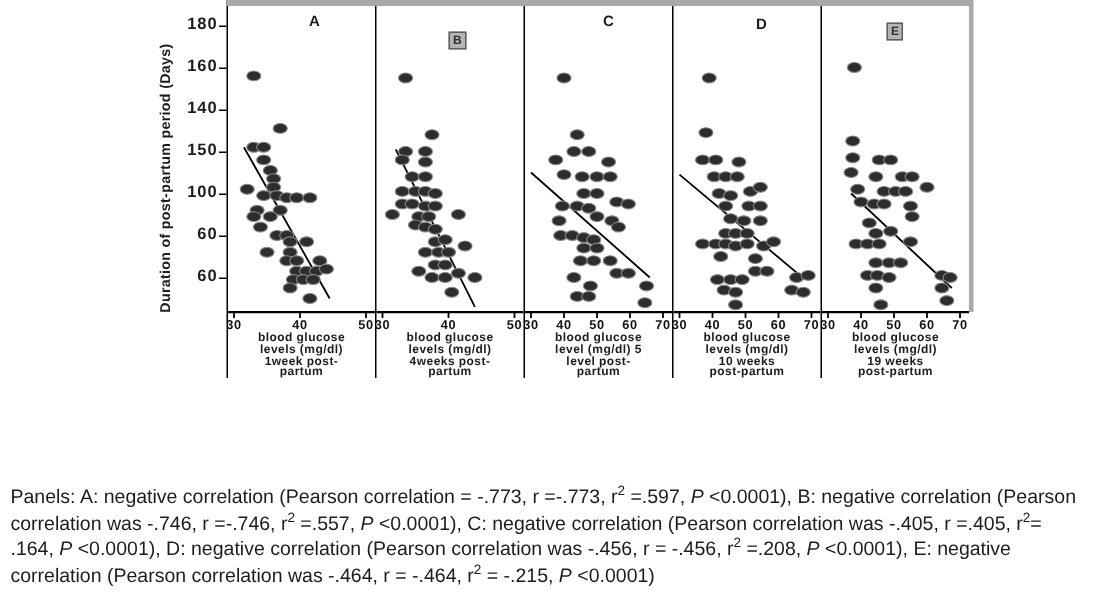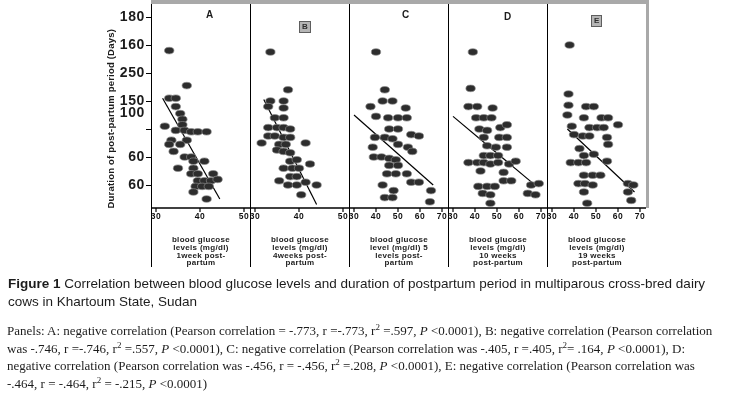--- a/index.html
+++ b/index.html
@@ -4,56 +4,56 @@
 <style>
   html,body{margin:0;padding:0;background:#fff;}
   .page{position:relative;width:736px;height:401px;background:#ffffff;
         font-family:"Liberation Sans",sans-serif;color:#1c1c1c;overflow:hidden;}
   .figure{position:absolute;left:0;top:0;width:736px;height:262px;}
   .y-title{position:absolute;left:103px;top:26px;height:186px;width:15px;
            display:flex;align-items:center;justify-content:center;}
   .y-title span{writing-mode:vertical-rl;transform:rotate(180deg);font-weight:bold;
                 font-size:9.5px;white-space:nowrap;letter-spacing:0.2px;}
   #yticks div{position:absolute;left:118px;width:27px;text-align:right;
-              font-weight:bold;font-size:14px;line-height:9px;letter-spacing:0.6px;}
+              font-weight:bold;font-size:11px;line-height:9px;letter-spacing:0.6px;}
   #ymarks div{position:absolute;left:146px;width:5px;height:1.5px;background:#000;}
   #panels{position:absolute;left:151px;top:0;display:flex;}
   .topbar{position:absolute;left:0;top:0;width:100%;height:4px;background:#a9a9a9;z-index:3;}
   .rightbar{position:absolute;right:-3px;top:0;width:3px;height:208px;background:#a9a9a9;z-index:3;}
   .panel{position:relative;width:98px;border-left:1.5px solid #000;}
   .panel svg{display:block;overflow:visible;}
   .ltr{position:absolute;font-weight:bold;font-size:10px;line-height:10px;z-index:4;}
   .ltr.chip{background:#b5b5b5;border:1px solid #5e5e5e;color:#2e2e2e;
             font-size:8px;line-height:8px;padding:1px 2px;}
-  .xlab{margin-top:16px;text-align:center;font-weight:bold;font-size:8px;
+  .xlab{margin-top:1px;text-align:center;font-weight:bold;font-size:8px;
         line-height:7.8px;letter-spacing:0.3px;white-space:nowrap;}
   svg text{font-family:"Liberation Sans",sans-serif;font-weight:bold;
            font-size:8.5px;letter-spacing:0.5px;fill:#111;}
   .caption{position:absolute;left:8px;top:275px;width:708px;margin:0;
            font-size:13.5px;line-height:17.5px;}
   .notes{position:absolute;left:7px;top:322px;width:716px;margin:0;
-         font-size:13px;line-height:17.6px;font-family:Liberation Serif, serif;}
+         font-size:13px;line-height:17.6px;}
   .notes sup{font-size:9px;line-height:0;}
   .notes i{font-style:italic;}
   .caption b{font-weight:bold;}
 </style>
 </head>
 <body>
 
 <div class="page">
   <div class="figure">
     <div class="y-title">
       <span>Duration of post-partum period (Days)</span>
     </div>
     <div id="yticks">
         <div style="top: 12px;">180</div>
         <div style="top: 40px; text-align: right;">160</div>
-        <div style="top: 68px;">250</div>
+        <div style="top: 68px;">140</div>
         <div style="top: 96px;">150</div>
-        <div style="top: 108px; text-align: right;">100</div>
+        <div style="top: 124px; text-align: right;">100</div>
         <div style="top: 152px;">60</div>
         <div style="top: 180px;">60</div>
       </div>
     <div id="ymarks">
         <div style="top: 16.5px;"></div>
         <div style="top: 44.5px;"></div>
         <div style="top: 72.5px;"></div>
         <div style="top: 100.5px;"></div>
         <div style="top: 128.5px;"></div>
         <div style="top: 156.5px;"></div>
@@ -230,21 +230,21 @@
               <ellipse cx="81" cy="190.6" rx="4.7" ry="3.3" fill="#2d2d2d" stroke="#8a8a8a" stroke-width="0.7"></ellipse>
               <ellipse cx="34.8" cy="197.6" rx="4.7" ry="3.3" fill="#2d2d2d" stroke="#8a8a8a" stroke-width="0.7"></ellipse>
               <ellipse cx="42.5" cy="197.6" rx="4.7" ry="3.3" fill="#2d2d2d" stroke="#8a8a8a" stroke-width="0.7"></ellipse>
               <ellipse cx="79.9" cy="201.79999999999998" rx="4.7" ry="3.3" fill="#2d2d2d" stroke="#8a8a8a" stroke-width="0.7"></ellipse>
             </g>
           </svg>
           <div class="ltr" style="left: 52px; top: 10px;">C</div>
           <div class="xlab">
             <div>blood glucose</div>
             <div>level (mg/dl) 5</div>
-            <div>levels post-</div>
+            <div>level post-</div>
             <div>partum</div>
           </div>
         </div>
         <div class="panel">
           <svg width="98" height="220">
             <line x1="0" y1="208" x2="98" y2="208" stroke="#000" stroke-width="1.5"></line>
             <line x1="4" y1="208" x2="4" y2="212" stroke="#000" stroke-width="1.2"></line>
             <text x="4" y="219" text-anchor="middle">30</text>
             <line x1="26" y1="208" x2="26" y2="212" stroke="#000" stroke-width="1.2"></line>
             <text x="26" y="219" text-anchor="middle">40</text>
@@ -366,15 +366,14 @@
           <div class="ltr chip" style="left: 43px; top: 15px;">E</div>
           <div class="xlab">
             <div>blood glucose</div>
             <div>levels (mg/dl)</div>
             <div>19 weeks</div>
             <div>post-partum</div>
           </div>
         </div>
       </div>
   </div>
-  <p class="caption"><b>Figure 1</b><span> Correlation between blood glucose levels and duration of postpartum period in multiparous cross-bred dairy cows in Khartoum State, Sudan</span></p>
   <p class="notes"><span>Panels: A: negative correlation (Pearson correlation = -.773, r =-.773, r</span><sup>2</sup><span> =.597, </span><i>P</i><span> &lt;0.0001), B: negative correlation (Pearson correlation was -.746, r =-.746, r</span><sup>2</sup><span> =.557, </span><i>P</i><span> &lt;0.0001), C: negative correlation (Pearson correlation was -.405, r =.405, r</span><sup>2</sup><span>= .164, </span><i>P</i><span> &lt;0.0001), D: negative correlation (Pearson correlation was -.456, r = -.456, r</span><sup>2</sup><span> =.208, </span><i>P</i><span> &lt;0.0001), E: negative correlation (Pearson correlation was -.464, r = -.464, r</span><sup>2</sup><span> = -.215, </span><i>P</i><span> &lt;0.0001)</span></p>
 </div>
 
 </body></html>

